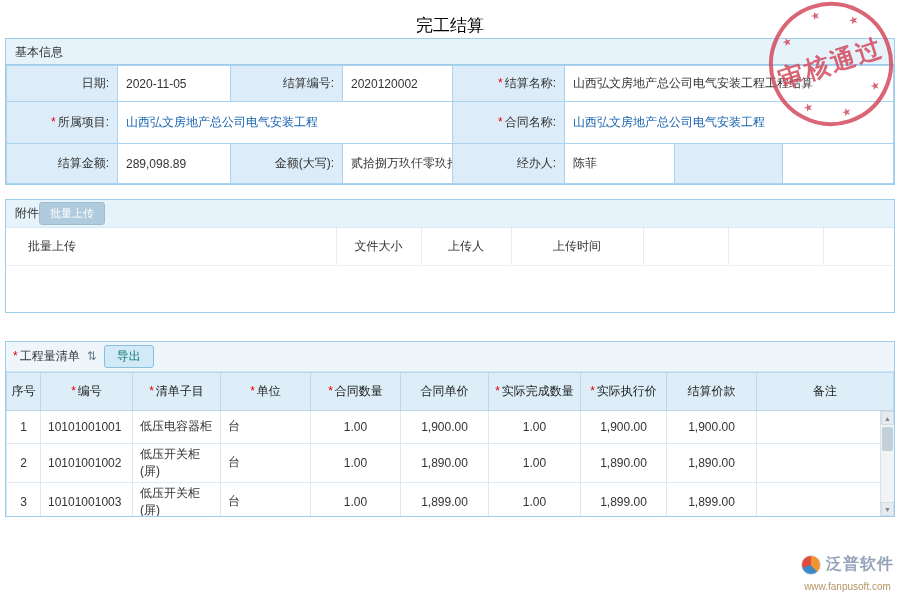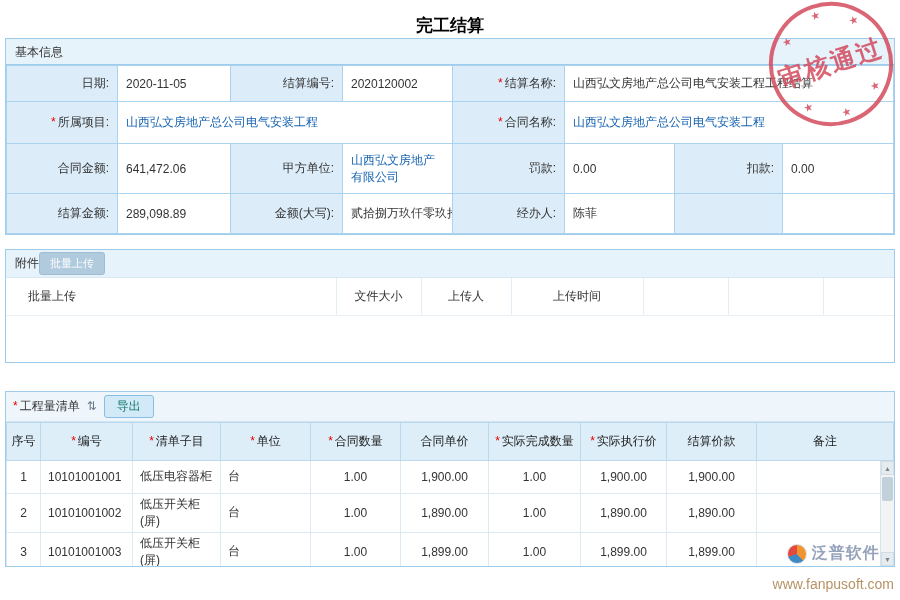--- a/index.html
+++ b/index.html
@@ -3,21 +3,21 @@
 <meta charset="utf-8">
 <style>
   * { box-sizing: border-box; margin: 0; padding: 0; }
   html,body { width: 900px; height: 600px; }
   body {
     font-family: "Liberation Sans", "DejaVu Sans", sans-serif;
     font-size: 12px; color: #333; background: #fff;
     position: relative; overflow: hidden;
   }
   .page-title {
-    text-align: center; font-size: 17px; font-weight: bold; color: #000;
+    text-align: center; font-size: 17px; font-weight: normal; color: #000;
     padding-top: 14px; height: 38px;
   }
   .section { border: 1px solid var(--section-border, #9fccea); background: #fff; margin: 0 5px; }
   .sec-head {
     height: 26px; line-height: 26px; padding: 0 9px;
     background: var(--section-header-bg, #e7f3fb); font-size: 12px; color: #333;
     border-bottom: 1px solid var(--section-border, #9fccea);
   }
   
   .info-table { width: 100%; border-collapse: collapse; table-layout: fixed; }
@@ -106,21 +106,21 @@
     position: absolute; right: 6px; bottom: 8px; z-index: 25; text-align: center;
     opacity: 0.92; pointer-events: none;
   }
   .wm-row { display: flex; align-items: center; gap: 5px; justify-content: center; }
   .wm-logo {
     width: 20px; height: 20px; border-radius: 50%; display: inline-block;
     background: conic-gradient(#f08c1e 0 38%, #2e7fc0 38% 70%, #e23a2e 70% 100%);
     border: 1px solid #d8dde3;
   }
   .wm-brand { font-size: 16px; font-weight: bold; color: #8c9bb5; letter-spacing: 1px; text-align: right; }
-  .wm-url { font-size: 14px; color: #b08a5a; margin-top: 12px; }
+  .wm-url { font-size: 10px; color: #b08a5a; margin-top: 6px; }
 </style>
 </head>
 <body>
 
 <div class="page-title">完工结算</div>
 
 <div class="stamp">
   <span class="st s1">★</span>
   <span class="st s2">★</span>
   <span class="st s3">★</span>
@@ -150,30 +150,20 @@
       <td class="lbl"><span>结算编号:</span></td>
       <td>2020120002</td>
       <td class="lbl"><span class="req">*</span><span>结算名称:</span></td>
       <td colspan="3" class="nowrap">山西弘文房地产总公司电气安装工程工程结算</td>
     </tr>
     <tr class="h42">
       <td class="lbl"><span class="req">*</span><span>所属项目:</span></td>
       <td colspan="3"><a class="link">山西弘文房地产总公司电气安装工程</a></td>
       <td class="lbl"><span class="req">*</span><span>合同名称:</span></td>
       <td colspan="3"><a class="link">山西弘文房地产总公司电气安装工程</a></td>
-    </tr>
-    <tr class="h50">
-      <td class="lbl"><span>合同金额:</span></td>
-      <td>641,472.06</td>
-      <td class="lbl"><span>甲方单位:</span></td>
-      <td><a class="link">山西弘文房地产有限公司</a></td>
-      <td class="lbl"><span>罚款:</span></td>
-      <td>0.00</td>
-      <td class="lbl"><span>扣款:</span></td>
-      <td>0.00</td>
     </tr>
     <tr class="h40">
       <td class="lbl"><span>结算金额:</span></td>
       <td>289,098.89</td>
       <td class="lbl"><span>金额(大写):</span></td>
       <td class="nowrap">贰拾捌万玖仟零玖拾</td>
       <td class="lbl"><span>经办人:</span></td>
       <td>陈菲</td>
       <td class="lbl"></td>
       <td></td>

